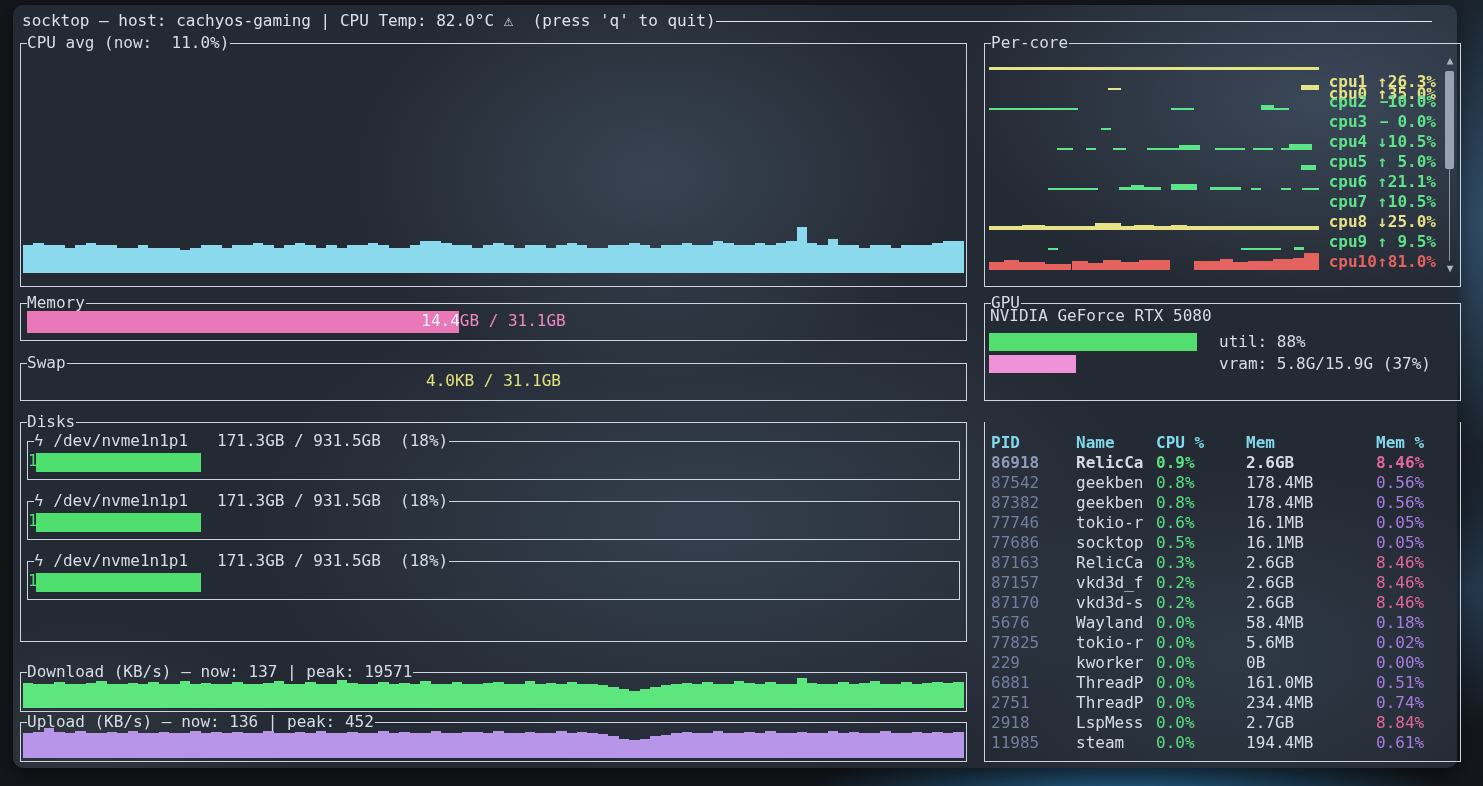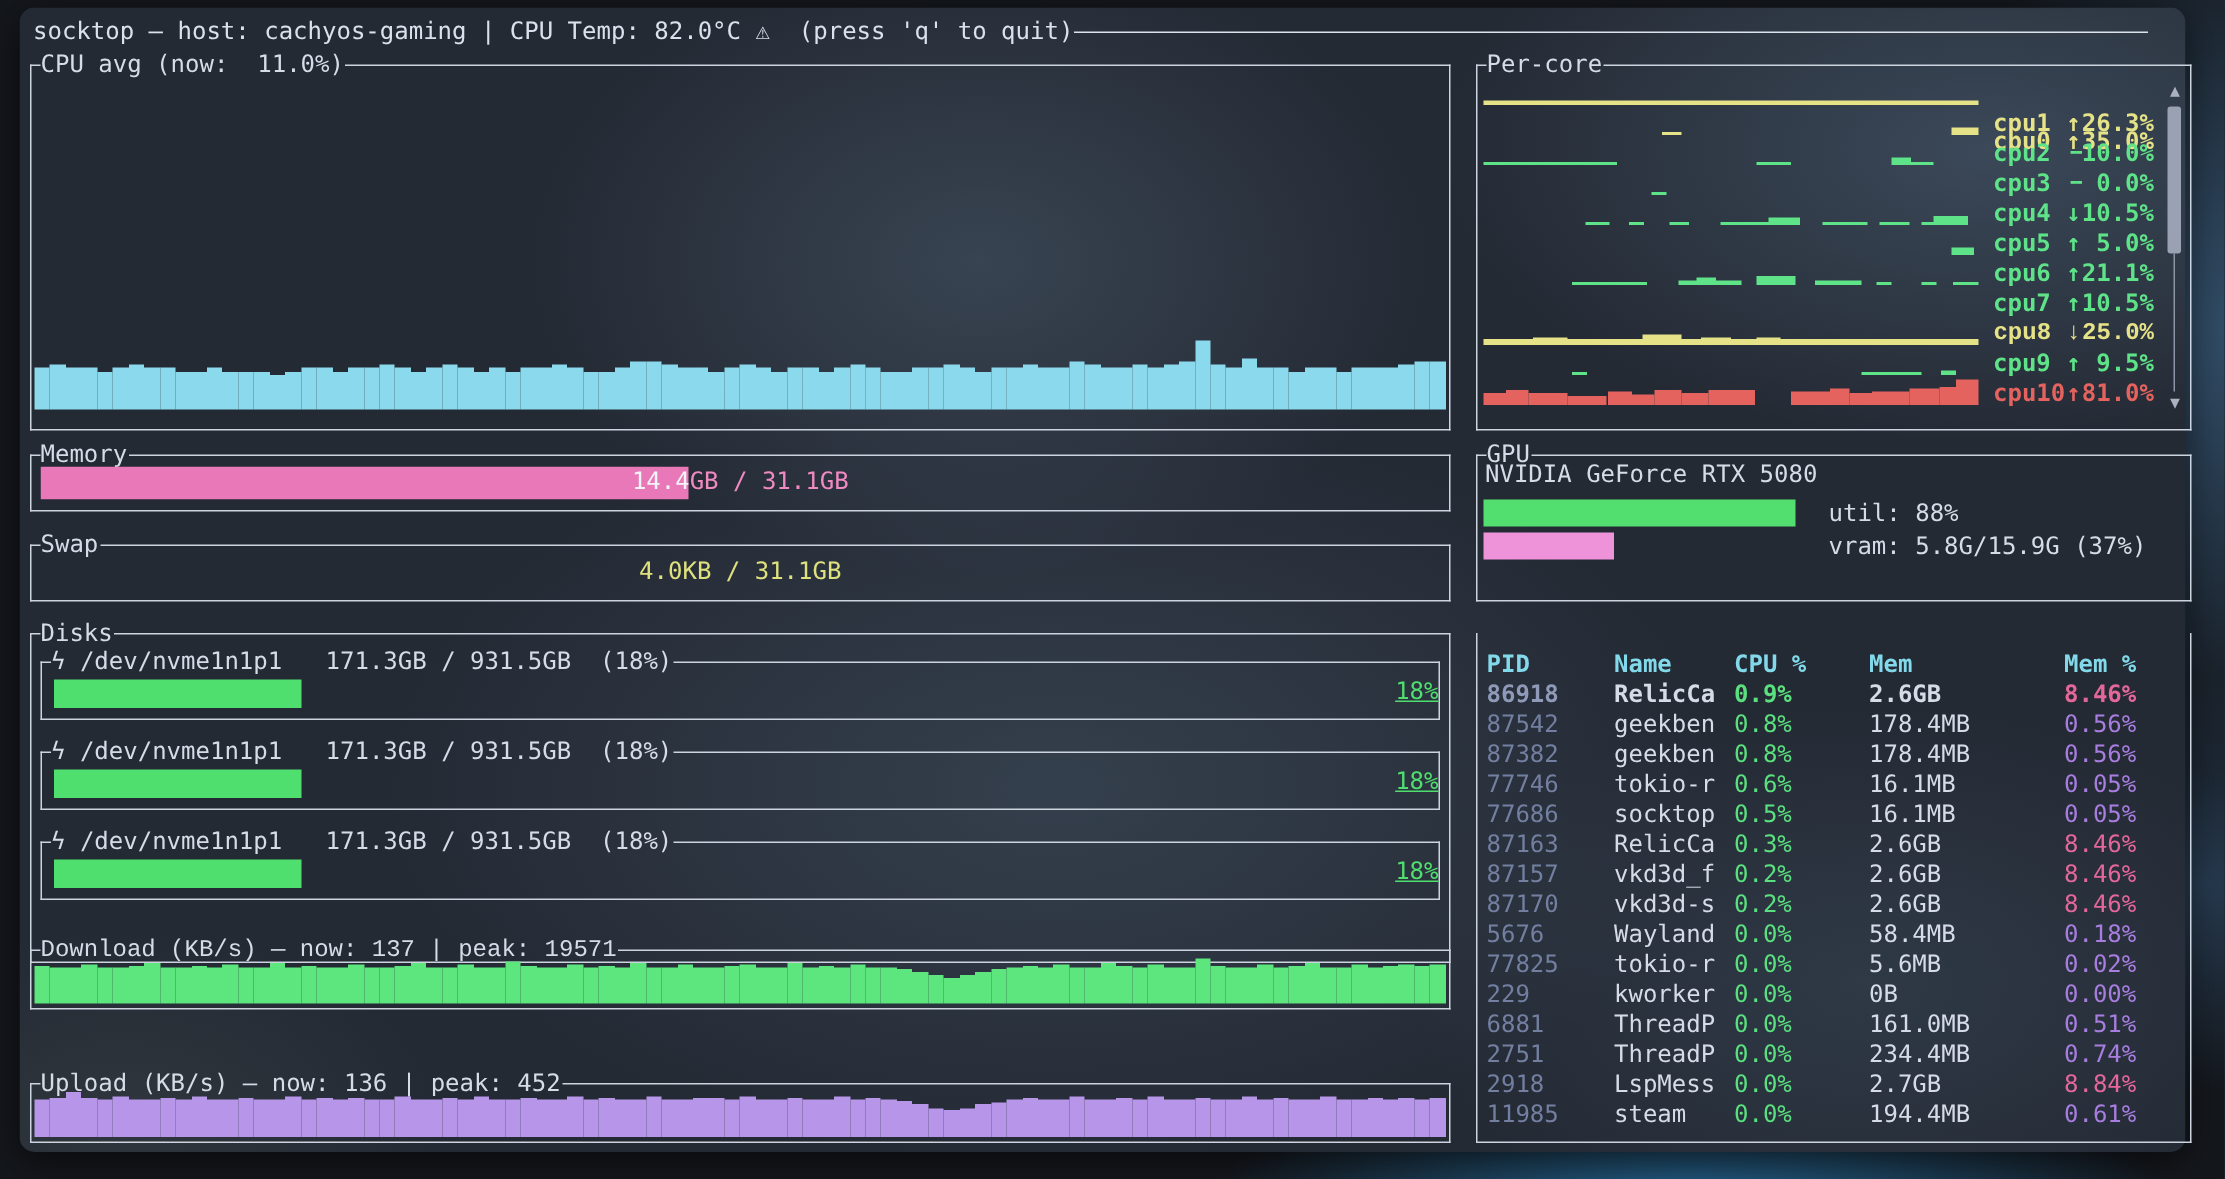--- a/index.html
+++ b/index.html
@@ -51,21 +51,21 @@
   #pc-scroll { position:absolute; width:12px; }
   #pc-scroll .arr { position:absolute; left:0; width:12px; text-align:center; font-size:11px; color:#aab2c2; line-height:12px; }
   #pc-scroll .thumb { position:absolute; left:1px; width:9px; background:#99a1b3; border-radius:2px; }
   #pc-scroll .track { position:absolute; left:5px; width:1px; background:#8b93a5; }
   
   .gpu-line { position:absolute; white-space:pre; }
   .gpu-bar { position:absolute; height:18px; }
   
   .disk-sub { position:absolute; left:6px; width:933px; border:1px solid #ccd4e0; border-top:none; }
   .disk-bar { position:absolute; left:8px; top:12px; height:19px; }
-  .disk-pct { position:absolute; left:0; right:0; top:10px; text-align:right;text-decoration:underline; }
+  .disk-pct { position:absolute; left:0; right:0; top:10px; text-align:left; }
   
   #proc-rows { position:absolute; left:0; top:11px; right:0; }
   .prow { position:relative; height:20px; white-space:pre; }
   .prow span { position:absolute; top:0; }
   .c0{left:6px;} .c1{left:91px;} .c2{left:171px;} .c3{left:261px;} .c4{left:391px;}
   .hdr span { color:#82d9ea; font-weight:bold; }
   .pid { color:#737fa0; } .pname { color:#d6dce7; } .pcpu { color:#5ae07e; } .pmem { color:#d6dce7; }
   .first { font-weight:bold; }
   .first .pid { color:#8f9ab9; }
 </style>
@@ -235,21 +235,21 @@
         <div class="core-row-label" style="right: 24px; top: 129px; color: rgb(95, 227, 136); font-weight: bold;"><span>cpu6 </span><span class="trend">↑</span><span>21.1%</span></div>
         <div class="spark" style="left: 4px; top: 149px; width: 330px; height: 18px;"></div>
         <div class="core-row-label" style="right: 24px; top: 149px; color: rgb(95, 227, 136); font-weight: bold;"><span>cpu7 </span><span class="trend">↑</span><span>10.5%</span></div>
         <div class="spark" style="left: 4px; top: 169px; width: 330px; height: 18px;">
           <i style="left: 0%; width: 100%; height: 4px; background: rgb(230, 226, 135);"></i>
           <i style="left: 10%; width: 7%; height: 5px; background: rgb(230, 226, 135);"></i>
           <i style="left: 32%; width: 8%; height: 7px; background: rgb(230, 226, 135);"></i>
           <i style="left: 44%; width: 6%; height: 5px; background: rgb(230, 226, 135);"></i>
           <i style="left: 55%; width: 5%; height: 5px; background: rgb(230, 226, 135);"></i>
         </div>
-        <div class="core-row-label" style="right: 24px; top: 169px; color: rgb(230, 226, 135); font-weight: bold; font-family: Liberation Mono, monospace;"><span>cpu8 </span><span class="trend">↓</span><span>25.0%</span></div>
+        <div class="core-row-label" style="right: 24px; top: 169px; color: rgb(230, 226, 135); font-weight: bold;"><span>cpu8 </span><span class="trend">↓</span><span>25.0%</span></div>
         <div class="spark" style="left: 4px; top: 189px; width: 330px; height: 18px;">
           <i style="left: 18%; width: 3%; height: 2px; background: rgb(95, 227, 136);"></i>
           <i style="left: 76.5%; width: 12%; height: 2px; background: rgb(95, 227, 136);"></i>
           <i style="left: 92.5%; width: 3%; height: 3px; background: rgb(95, 227, 136);"></i>
         </div>
         <div class="core-row-label" style="right: 24px; top: 189px; color: rgb(95, 227, 136); font-weight: bold;"><span>cpu9 </span><span class="trend">↑</span><span> 9.5%</span></div>
         <div class="spark" style="left: 4px; top: 209px; width: 330px; height: 18px;">
           <i style="left: 0%; width: 4.5%; height: 8px; background: rgb(228, 99, 94);"></i>
           <i style="left: 4.5%; width: 4.5%; height: 10px; background: rgb(228, 99, 94);"></i>
           <i style="left: 9%; width: 8%; height: 8px; background: rgb(228, 99, 94);"></i>
@@ -344,21 +344,21 @@
             <div class="seg s0"></div>
             <span class="ptitle"><span>ϟ </span><span>/dev/nvme1n1p1   171.3GB / 931.5GB  (18%)</span></span>
             <div class="seg s1"></div>
           </div>
           <div class="disk-bar" style="width: 165px; background: rgb(79, 223, 110);"></div>
           <div class="disk-pct" style="color: rgb(79, 223, 110);">18%</div>
         </div>
       </div>
   </div>
 
-  <div class="panel" style="left:7px;top:628px;width:947px;height:40px;font-family:Liberation Mono, monospace;">
+  <div class="panel" style="left:7px;top:667px;width:947px;height:40px;">
     <div class="phead">
         <div class="seg s0"></div>
         <span class="ptitle">Download (KB/s) — now: 137 | peak: 19571</span>
         <div class="seg s1"></div>
       </div>
     <div class="bars" id="dl-bars" style="left:2px;right:2px;bottom:3px;height:34px;">
         <div class="b" style="height: 24.6px; background: rgb(93, 229, 126);"></div>
         <div class="b" style="height: 24px; background: rgb(93, 229, 126);"></div>
         <div class="b" style="height: 24px; background: rgb(93, 229, 126);"></div>
         <div class="b" style="height: 26.4px; background: rgb(93, 229, 126);"></div>

